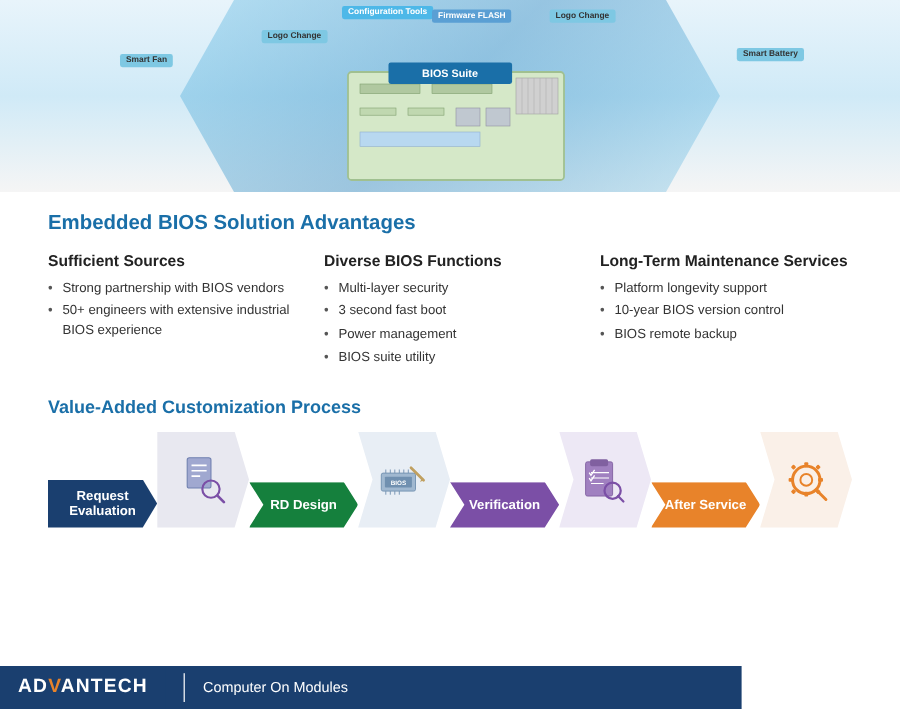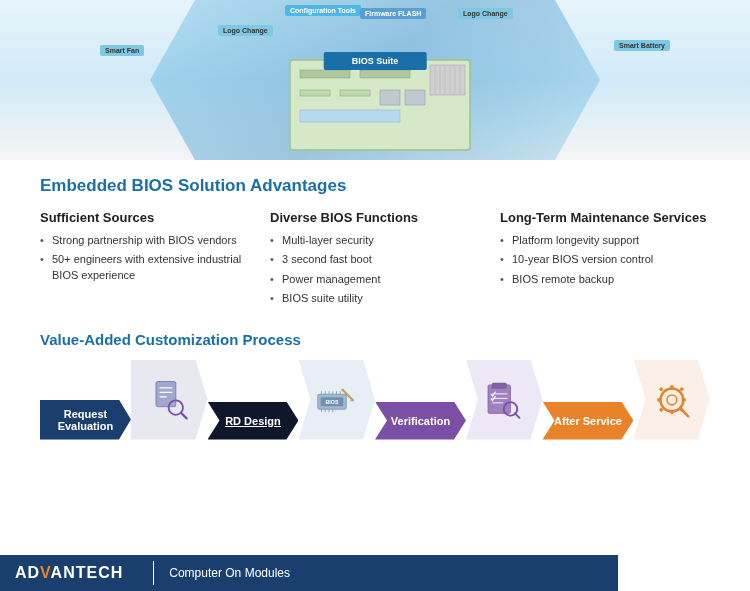--- a/index.html
+++ b/index.html
@@ -127,21 +127,21 @@
       display: flex;
       align-items: center;
       justify-content: center;
     }
 
     .step:first-child .step-header {
       clip-path: polygon(0 0, calc(100% - 12px) 0, 100% 50%, calc(100% - 12px) 100%, 0 100%);
     }
 
     .step-header.dark-blue { background: #1a3f6f; }
-    .step-header.medium-blue { background: #0f172a; text-decoration: underline; }
+    .step-header.medium-blue { background: #15803d; }
     .step-header.purple { background: #7b4fa6; }
     .step-header.orange { background: #e8832a; }
 
     .step-icon {
       width: 90%;
       height: 80px;
       background: #f0f0f0;
       display: flex;
       align-items: center;
       justify-content: center;

